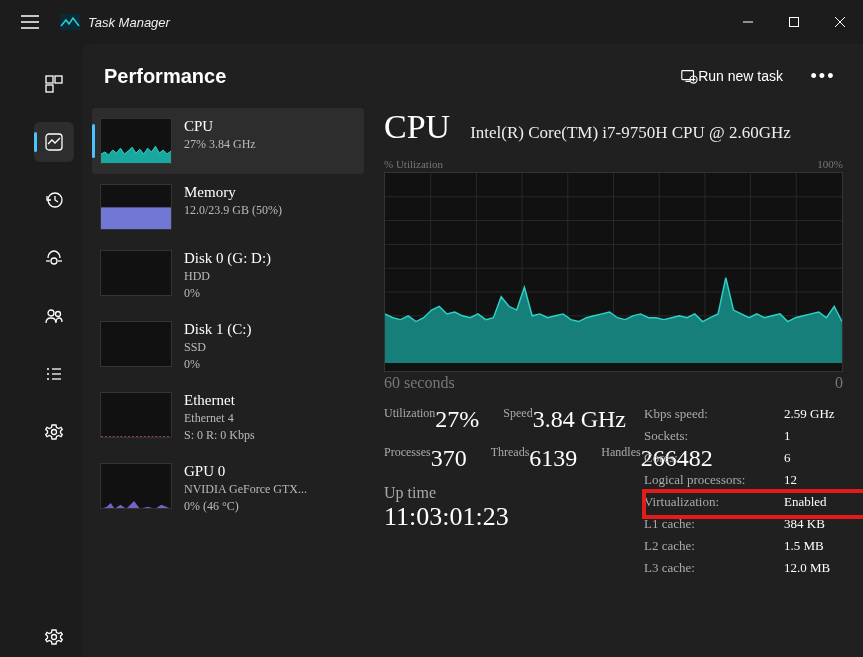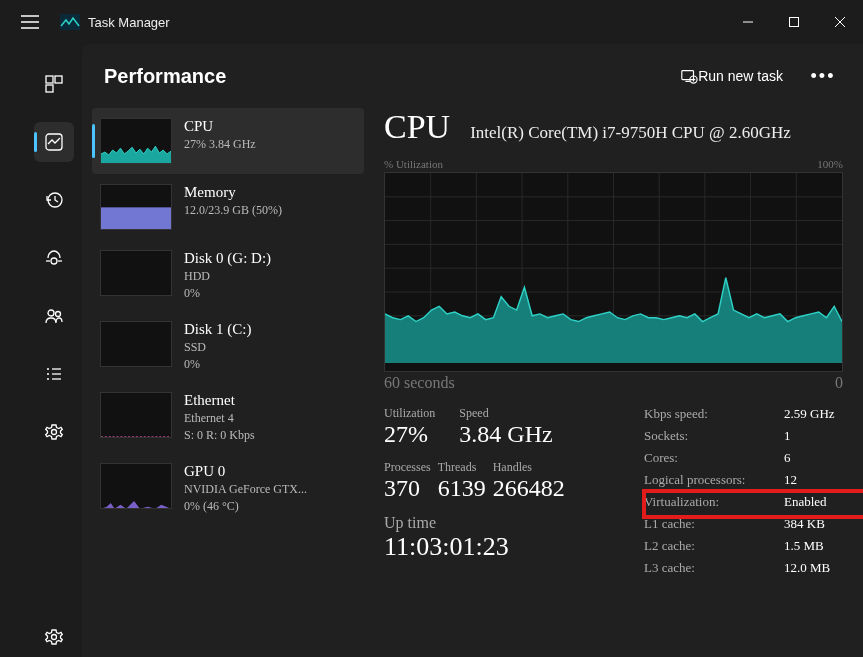--- a/index.html
+++ b/index.html
@@ -1,18 +1,18 @@
 <!DOCTYPE html>
 <html><head>
 <meta charset="utf-8">
 <style>
   * { box-sizing: border-box; margin: 0; padding: 0; }
   html, body { width: 863px; height: 657px; background: #1c1c1c; color: #fff; font-family: "Segoe UI", sans-serif; overflow: hidden; }
   .window { width: 863px; height: 657px; background: #1c1c1c; display: flex; flex-direction: column; }
-  .titlebar { height: 44px; display: flex; align-items: center; padding-left: 10px; }
+  .titlebar { height: 44px; display: flex; align-items: center; padding-left: 10px; font-style: italic; }
   .hamburger { width: 40px; height: 40px; display: flex; align-items: center; justify-content: center; cursor: pointer; }
   .hamburger svg { stroke: #fff; }
   .app-icon { width: 20px; height: 16px; margin-left: 10px; margin-right: 8px; }
   .app-title { font-size: 13px; color: #eee; }
   .title-controls { margin-left: auto; display: flex; }
   .title-btn { width: 46px; height: 32px; display: flex; align-items: center; justify-content: center; cursor: pointer; }
   .title-btn svg { stroke: #fff; }
   .body { flex: 1; display: flex; min-height: 0; padding-left: 26px; }
   .navrail { width: 56px; display: flex; flex-direction: column; align-items: center; padding-top: 20px; gap: 18px; }
   .nav-item { width: 40px; height: 40px; display: flex; align-items: center; justify-content: center; border-radius: 6px; cursor: pointer; }
@@ -39,24 +39,24 @@
   .detail-head { display: flex; align-items: baseline; gap: 20px; margin-bottom: 12px; }
   .detail-head h2 { font-size: 34px; font-weight: 400; }
   .detail-head .model { font-size: 17px; color: #eee; white-space: nowrap; overflow: hidden; text-overflow: ellipsis; }
   .chart-labels { display: flex; justify-content: space-between; font-size: 11px; color: #777; margin-bottom: 2px; }
   .chart { height: 200px; border: 1px solid #333; background: #111; position: relative; margin-bottom: 2px; }
   .chart svg { position: absolute; inset: 0; }
   .xaxis { display: flex; justify-content: space-between; font-size: 16px; color: #777; margin-bottom: 14px; }
   .stats-row { display: flex; }
   .stats-left { display: flex; flex-direction: column; gap: 12px; width: 260px; }
   .big-stats { display: flex; gap: 24px; }
-  .stat { display: flex; flex-direction: column; }
+  .stat { display: flex; }
   .stat .label { font-size: 12px; color: #aaa; }
   .stat .value { font-size: 24px; font-weight: 400; }
-  .small-stats { display: flex; gap: 7px; }
+  .small-stats { display: flex; gap: 24px; }
   .uptime .label { font-size: 16px; color: #aaa; }
   .uptime .value { font-size: 26px; font-weight: 400; }
   .stats-right { flex: 1; display: flex; flex-direction: column; gap: 6px; font-size: 13px; color: #ccc; }
   .stats-right .row { display: flex; }
   .stats-right .row .k { width: 140px; color: #aaa; }
   .stats-right .row .v { color: #fff; }
   .highlight-box { position: absolute; border: 4px solid #e21b1b; pointer-events: none; }
 </style>
 </head>
 <body>

